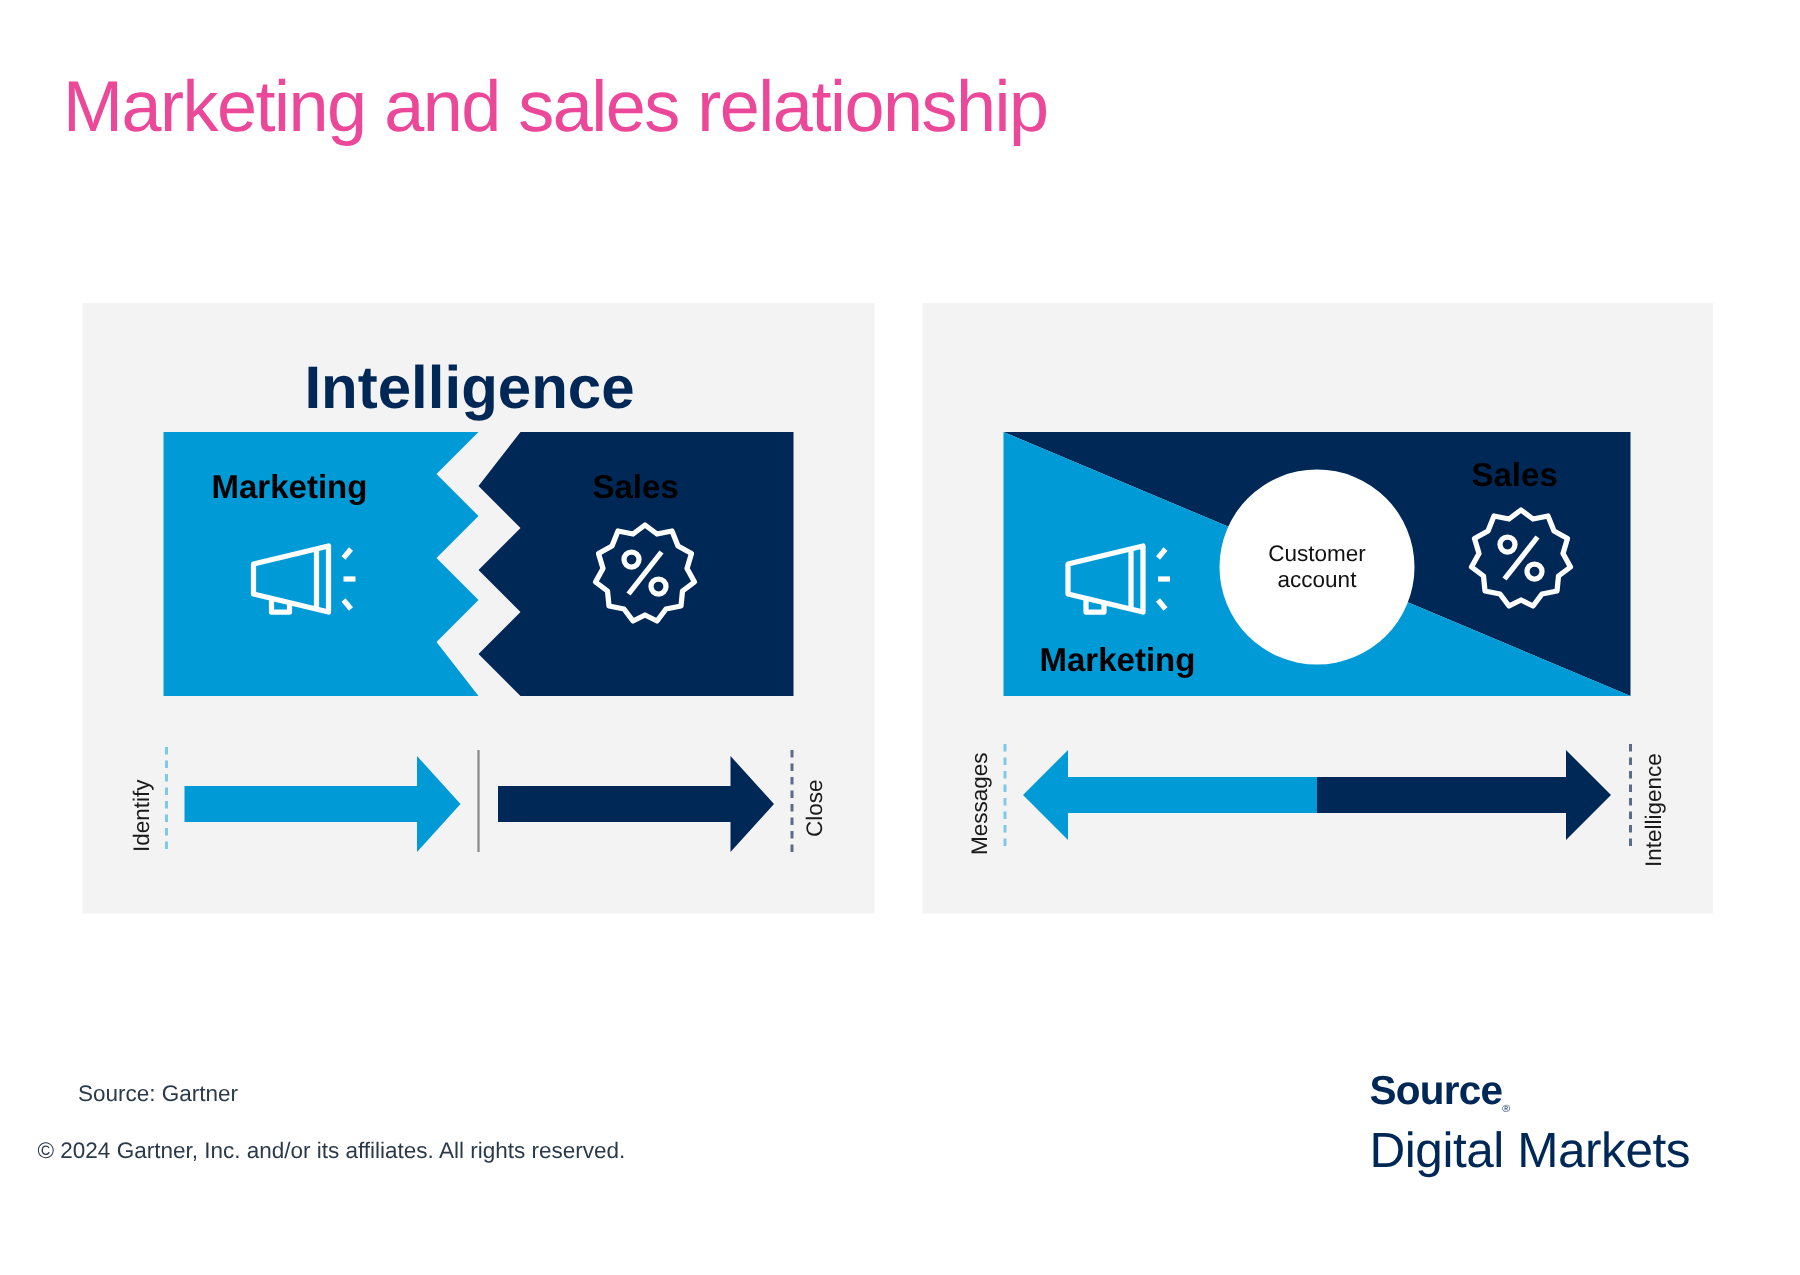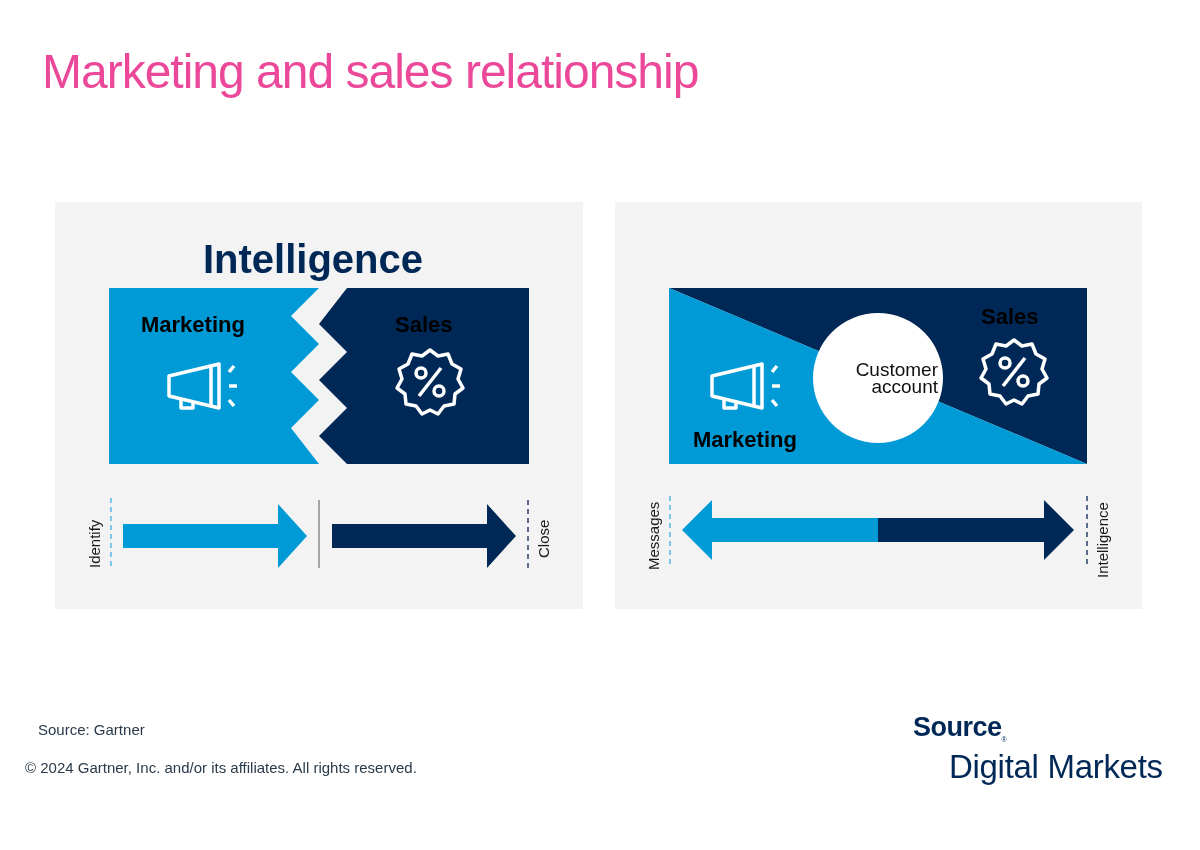--- a/index.html
+++ b/index.html
@@ -7,26 +7,26 @@
   .title { position:absolute; left:42px; top:44px; font-size:48px; font-weight:400; letter-spacing:-1px; color:#ec4899; margin:0; line-height:56px; }
   .panel { position:absolute; top:202px; width:528px; height:407px; background:#f3f3f3; }
   .panel-left { left:55px; }
   .panel-right { left:615px; width:527px; }
   .panel-title { position:absolute; top:34px; left:0; width:100%; text-align:center; font-size:40px; font-weight:700; color:#002856; line-height:46px; }
   .panel-left .panel-title { left:-6px; }
   .panel-right .panel-title { left:-14px; }
   svg.fig { position:absolute; left:0; top:0; }
   .lbl { position:absolute; font-weight:700; color:#000000; font-size:22px; line-height:26px; }
   .vlabel { position:absolute; font-size:15px; color:#1a1a1a; transform:rotate(-90deg); transform-origin:left top; white-space:nowrap; line-height:18px; }
-  .circle-text { position:absolute; text-align:right; font-size:19px; line-height:17px; color:#111; }
-  .footer-source { position:absolute; left:38px; top:721px; font-size:15px; color:#2a3a4a; }
+  .circle-text { position:absolute; text-align:center; font-size:15px; line-height:17px; color:#111; }
+  .footer-source { position:absolute; left:52px; top:721px; font-size:15px; color:#2a3a4a; }
   .footer-copy { position:absolute; left:25px; top:759px; font-size:15px; color:#2a3a4a; }
   .logo-gartner { position:absolute; left:913px; top:712px; font-size:27px; font-weight:700; color:#002856; letter-spacing:-0.5px; }
   .logo-reg { font-size:7px; vertical-align:bottom; font-weight:400; }
-  .logo-dm { position:absolute; left:913px; top:748px; font-size:33px; color:#002856; letter-spacing:-0.3px;margin-left:36px; }
+  .logo-dm { position:absolute; left:913px; top:748px; font-size:33px; color:#002856; letter-spacing:-0.3px; }
 </style>
 </head>
 <body>
 
 <h1 class="title">Marketing and sales relationship</h1>
 
 <div class="panel panel-left">
   <div class="panel-title">Intelligence</div>
   <svg class="fig" width="528" height="407" viewBox="0 0 528 407">
 

